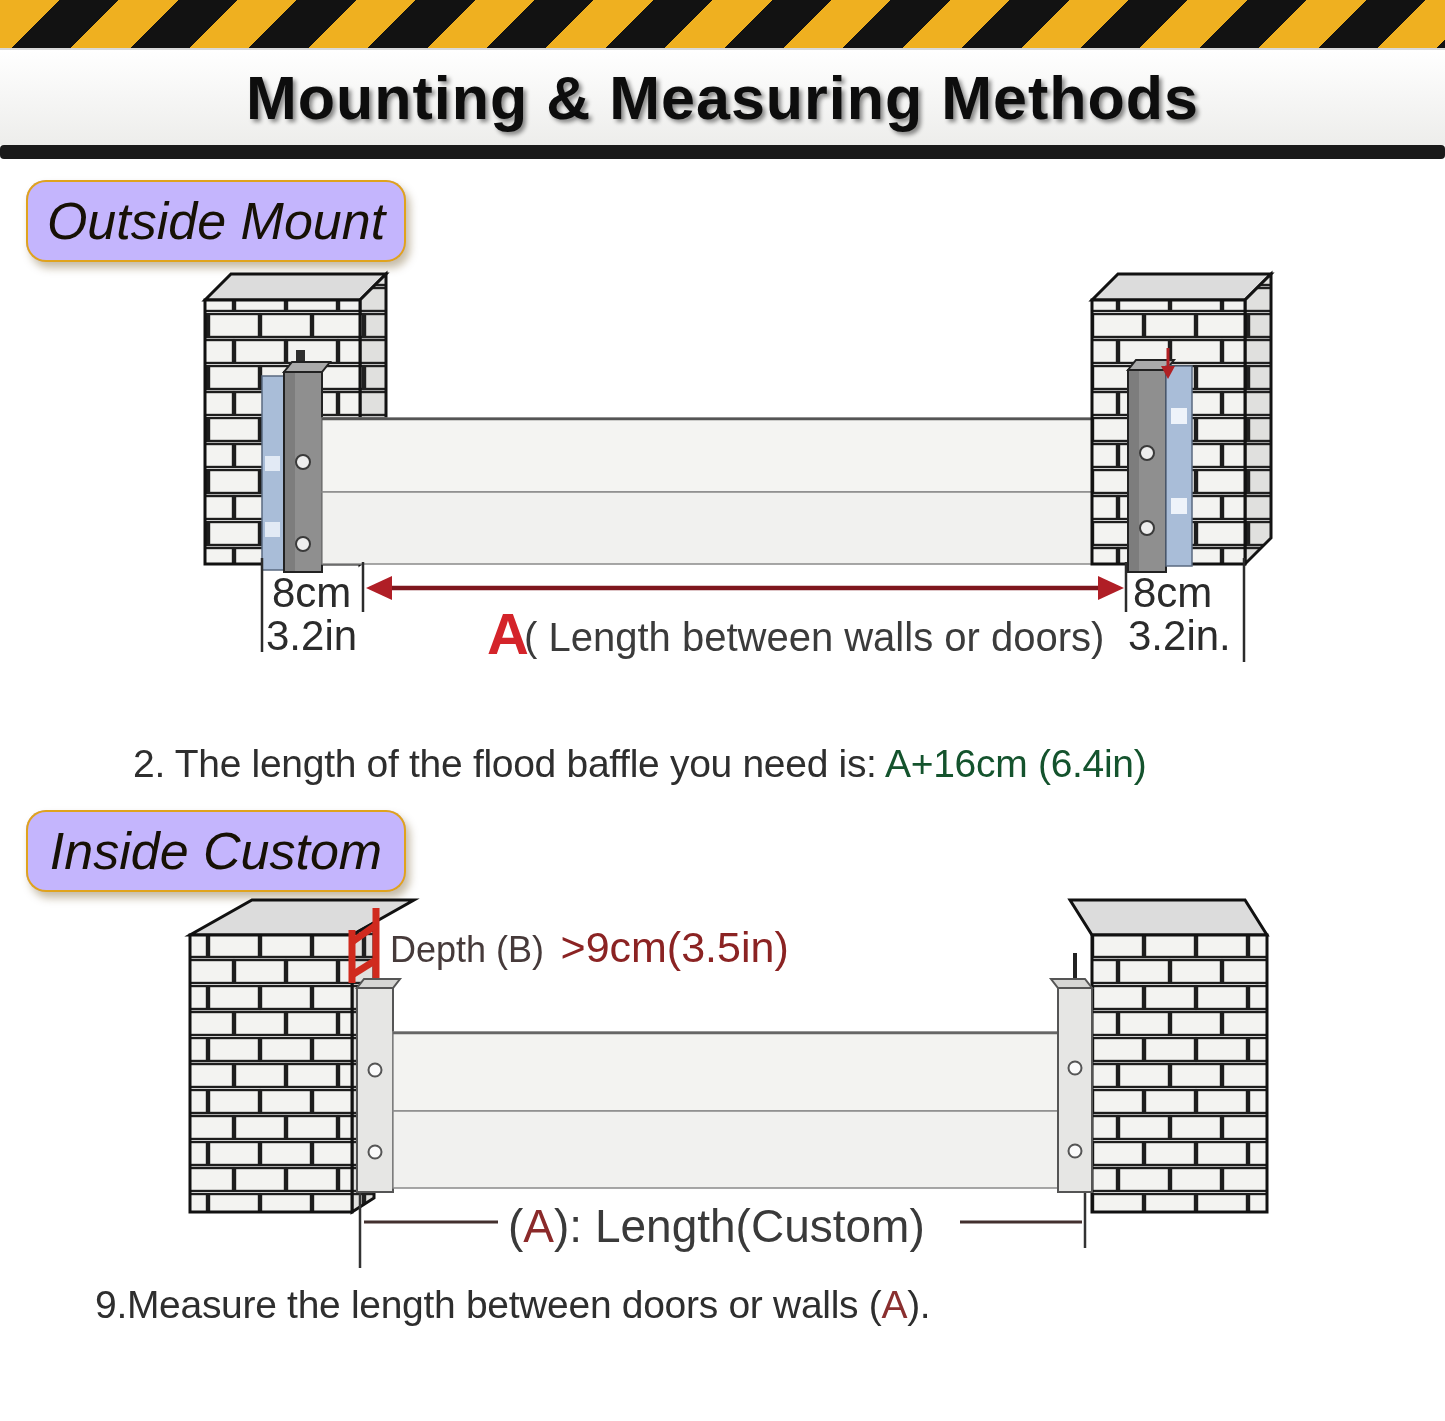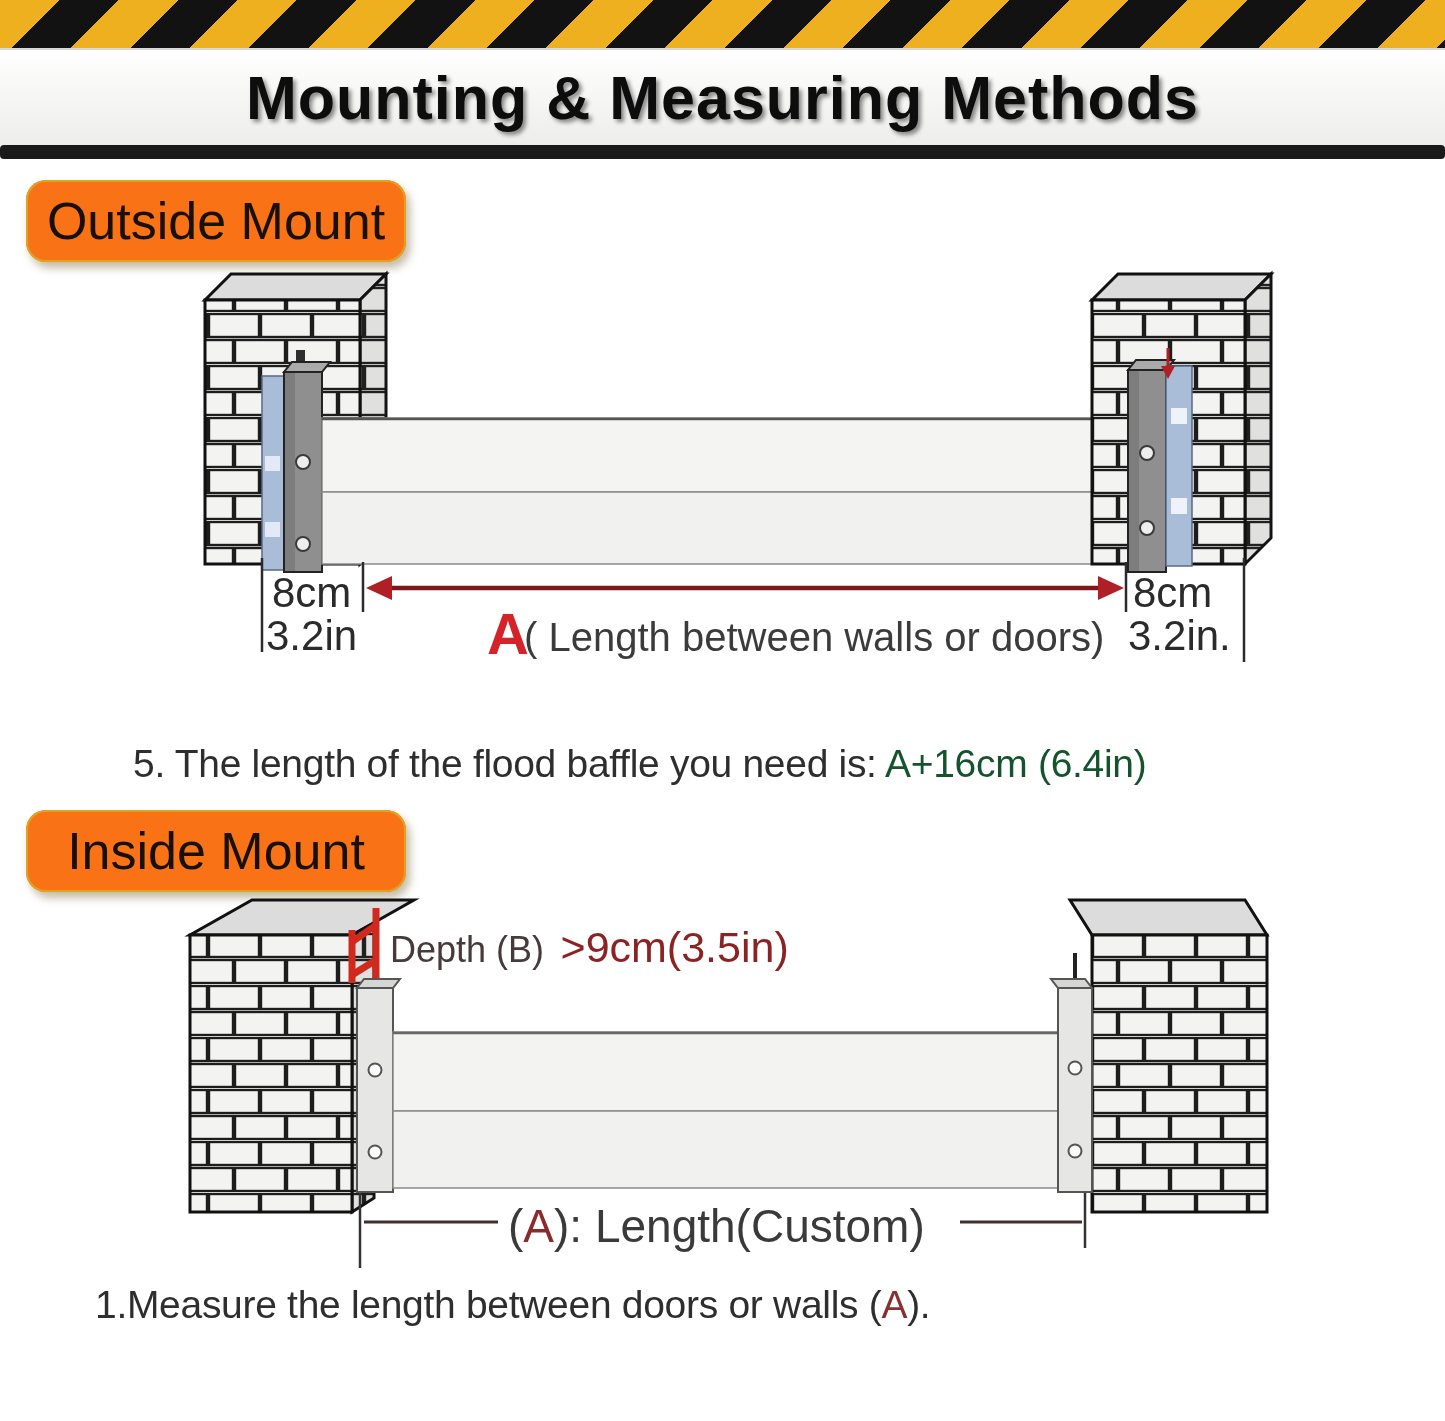--- a/index.html
+++ b/index.html
@@ -24,24 +24,24 @@
     letter-spacing:1px;text-shadow:3px 3px 4px rgba(0,0,0,0.45);
     white-space:nowrap;
   }
   .black-bar{
     position:absolute;left:0;top:145px;width:100%;height:14px;
     background:#1a1a1a;border-radius:4px;
   }
   
   .badge{
     position:absolute;left:26px;width:380px;height:82px;
-    background:#f97316;border-radius:20px;
+    background:#c4b5fd;border-radius:20px;
     box-shadow:4px 6px 9px rgba(90,60,0,0.35), inset 0 0 0 2px #e0a31c;
     display:flex;align-items:center;justify-content:center;
-    font-size:52px;color:#171105;white-space:nowrap;
+    font-size:52px;color:#171105;white-space:nowrap;font-style:italic;
   }
   .badge-outside{top:180px;}
   .badge-inside{top:810px;}
   
   .diagram{position:absolute;left:0;}
   #outside-svg{top:260px;}
   #inside-svg{top:880px;}
   svg text{font-family:"Liberation Sans",sans-serif;}
   .dim{font-size:42px;fill:#2b2b2b;}
   .big-a{font-size:58px;font-weight:bold;fill:#D4242A;}
@@ -150,25 +150,25 @@
       <text class="dim" x="272" y="347">8cm</text>
       <text class="dim" x="266" y="390">3.2in</text>
       <text class="dim" x="1133" y="347">8cm</text>
       <text class="dim" x="1128" y="390">3.2in.</text>
       <text class="big-a" x="487" y="394">A</text>
       <text class="span-label" x="524" y="391">( Length between walls or doors)</text>
     </g>
   </svg>
 
   <p class="step" style="left:133px;top:742px">
-    <span>5. The length of the flood baffle you need is: </span><span class="red-text">A+16cm (6.4in)</span>
+    <span>2. The length of the flood baffle you need is: </span><span class="red-text">A+16cm (6.4in)</span>
   </p>
 
   <div class="badge badge-inside">
-    <span>Inside Mount</span>
+    <span>Inside Custom</span>
   </div>
 
   <svg id="inside-svg" class="diagram" width="1445" height="400" viewBox="0 0 1445 400" xmlns="http://www.w3.org/2000/svg">
     <defs>
       <pattern id="brickB" width="104" height="52" patternUnits="userSpaceOnUse">
         <rect width="104" height="52" fill="#ffffff"></rect>
         <g fill="#f3f3f1" stroke="#1d1d1d" stroke-width="2.4">
           <rect x="1" y="2" width="50" height="23"></rect>
           <rect x="53" y="2" width="50" height="23"></rect>
           <rect x="-25" y="28" width="50" height="23"></rect>
@@ -226,16 +226,16 @@
       <line x1="1085" y1="313" x2="1085" y2="368" stroke="#333" stroke-width="2.5"></line>
       <line x1="364" y1="342" x2="498" y2="342" stroke="#43302e" stroke-width="3"></line>
       <line x1="960" y1="342" x2="1082" y2="342" stroke="#43302e" stroke-width="3"></line>
       <text class="span2" x="508" y="362">
         <tspan>(</tspan><tspan class="red-letter2">A</tspan><tspan>): Length(Custom)</tspan>
       </text>
     </g>
   </svg>
 
   <p class="step" style="left:95px;top:1283px">
-    <span>1.Measure the length between doors or walls (</span><span class="red-letter">A</span><span>).</span>
+    <span>9.Measure the length between doors or walls (</span><span class="red-letter">A</span><span>).</span>
   </p>
 
 </div>
 
 </body></html>

